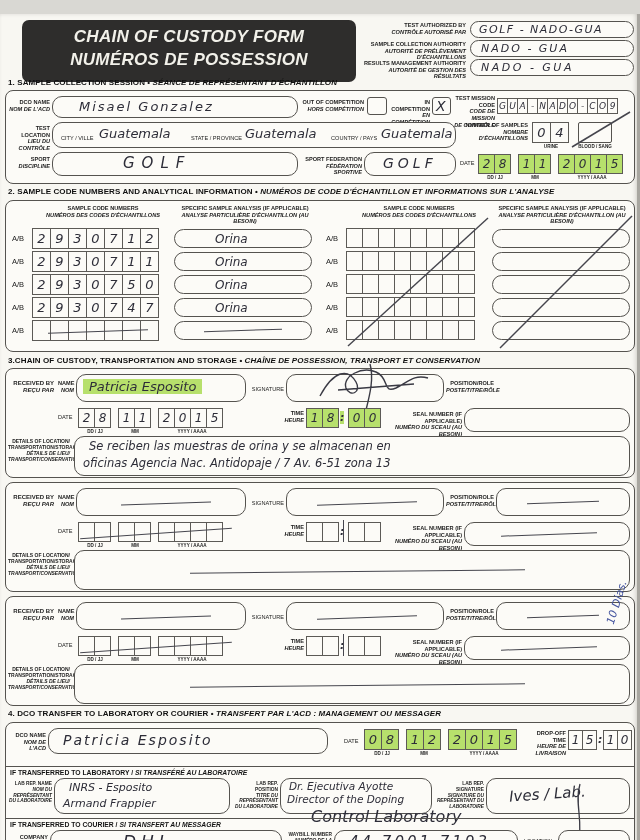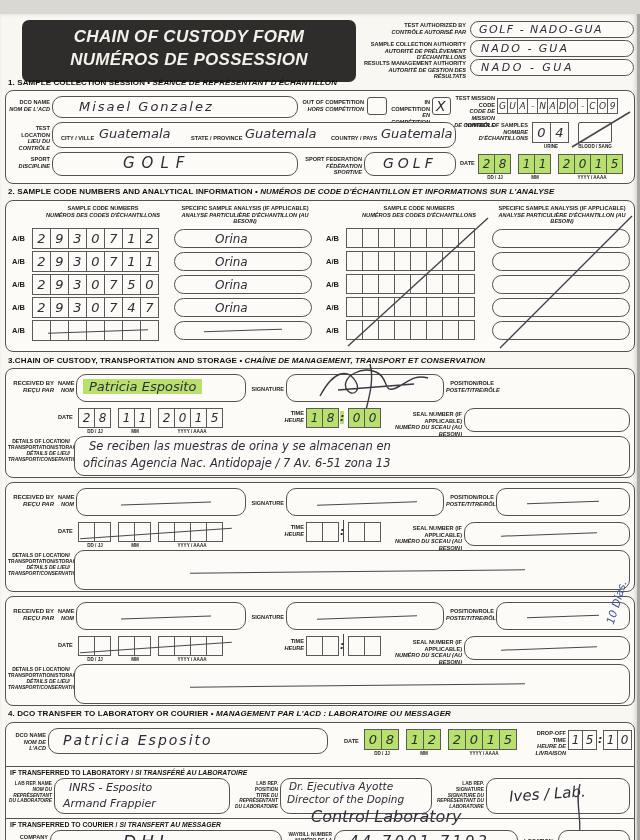--- a/index.html
+++ b/index.html
@@ -2,21 +2,21 @@
 <html><head>
 <meta charset="utf-8">
 <style>
   html,body{margin:0;padding:0;background:#d9d8d3;font-family:"Liberation Sans",sans-serif;}
   #paper{position:relative;width:640px;height:840px;margin:14px auto;background:#f8f7f2;overflow:hidden;
          box-shadow:inset -5px 0 7px -4px #8f8d86, inset 0 -3px 5px -3px #b9b7b0;}
   .abs{position:absolute;}
   .lbl{font-size:5.6px;font-weight:700;line-height:1.2;color:#1c1c1c;text-align:right;}
   .lbl span{display:block;}
   .lbl .fr, .fr{font-style:italic;}
-  .lbl1{font-size:5.6px;font-weight:700;color:#1c1c1c;}
+  .lbl1{font-size:5.6px;font-weight:400;color:#1c1c1c;}
   .sect{font-size:8px;font-weight:700;color:#101010;letter-spacing:0.1px;}
   .rbox{position:absolute;border:1.3px solid #55534f;border-radius:10px;background:#fcfbf7;box-sizing:border-box;}
   .hw{font-family:"DejaVu Sans",sans-serif;font-style:italic;color:#2d2d38;}
   .cells{display:flex;position:absolute;}
   .cells .cell{box-sizing:border-box;width:17px;height:20px;border:1px solid #5c5a56;margin-left:-1px;
       display:flex;align-items:center;justify-content:center;background:#fcfbf7;
       font-family:"DejaVu Sans",sans-serif;font-style:italic;font-size:12px;color:#2d2d38;}
   .cells .cell:first-child{margin-left:0;}
   .cells.w19 .cell{width:19px;height:21px;font-size:13px;}
   .cells.w18 .cell{width:18px;height:21px;font-size:13px;}
@@ -327,21 +327,21 @@
       <span class="cell"></span>
       <span class="cell"></span>
     </div>
   <div class="rbox" style="left:492px;top:307px;width:138px;height:19px;"></div>
   <svg style="left:340px;top:196px;" width="296" height="140">
     <line x1="8" y1="136" x2="148" y2="8" stroke="#45454d" stroke-width="1.4"></line>
     <line x1="160" y1="138" x2="292" y2="6" stroke="#45454d" stroke-width="1.4"></line>
   </svg>
 
   <div class="sect abs" style="left:8px;top:342px;">
-    <span>3.CHAIN OF CUSTODY, TRANSPORTATION AND STORAGE •</span> <span class="fr">CHAÎNE DE MANAGEMENT, TRANSPORT ET CONSERVATION</span>
+    <span>3.CHAIN OF CUSTODY, TRANSPORTATION AND STORAGE •</span> <span class="fr">CHAÎNE DE POSSESSION, TRANSPORT ET CONSERVATION</span>
   </div>
 
   <div class="rbox" style="left:5px;top:354px;width:630px;height:110px;border-radius:8px;"></div>
   <div class="lbl abs" style="left:8px;top:366px;width:46px;font-size:6px;">
     <span>RECEIVED BY</span>
       <span class="fr">REÇU PAR</span>
   </div>
   <div class="lbl abs" style="left:58px;top:366px;width:16px;">
     <span>NAME</span>
       <span class="fr">NOM</span>
@@ -549,21 +549,21 @@
       <span class="fr">DÉTAILS DE LIEU/</span>
       <span class="fr">TRANSPORT/CONSERVATION</span>
   </div>
   <div class="rbox" style="left:74px;top:650px;width:556px;height:40px;">
     <span class="hdash" style="left:115px;top:20px;width:335px;transform:rotate(-0.6deg);"></span>
   </div>
 
   <div class="hw abs" style="left:604px;top:608px;width:90px;font-size:11px;color:#44549e;transform:rotate(-73deg);transform-origin:0 0;">10 Dias.</div>
 
   <div class="sect abs" style="left:8px;top:695px;">
-    <span>4. DCO TRANSFER TO LABORATORY OR COURIER •</span> <span class="fr">MANAGEMENT PAR L'ACD : LABORATOIRE OU MESSAGER</span>
+    <span>4. DCO TRANSFER TO LABORATORY OR COURIER •</span> <span class="fr">TRANSFERT PAR L'ACD : MANAGEMENT OU MESSAGER</span>
   </div>
   <div class="rbox" style="left:5px;top:708px;width:630px;height:140px;border-radius:8px;"></div>
 
   <div class="lbl abs" style="left:8px;top:718px;width:38px;">
     <span>DCO NAME</span>
       <span class="fr">NOM DE</span>
       <span class="fr">L'ACD</span>
   </div>
   <div class="rbox" style="left:48px;top:714px;width:280px;height:26px;">
     <span class="hw abs" style="left:14px;top:3px;font-size:14px;letter-spacing:2px;">Patricia Esposito</span>

